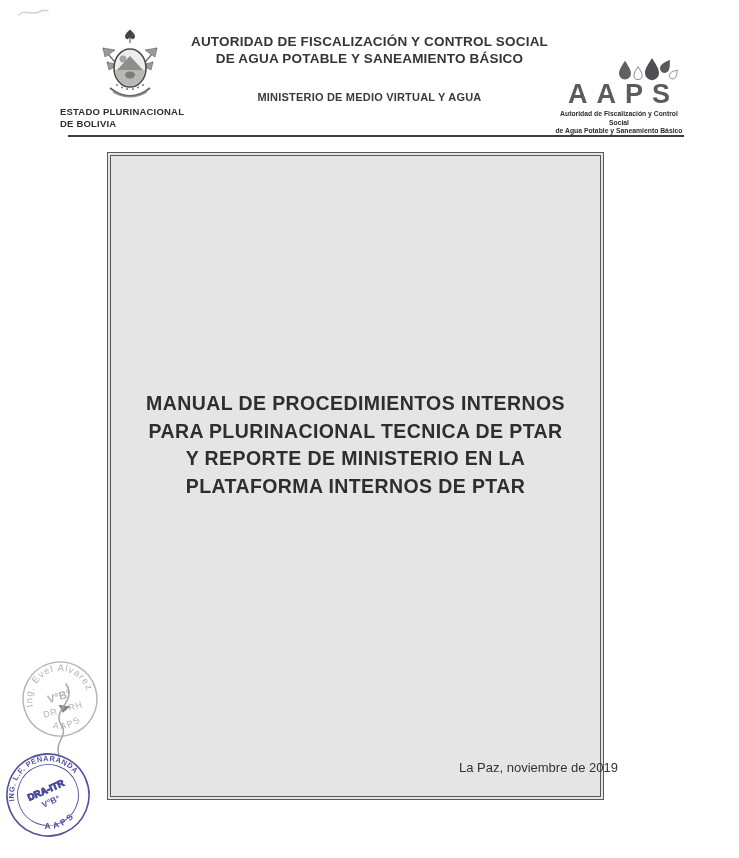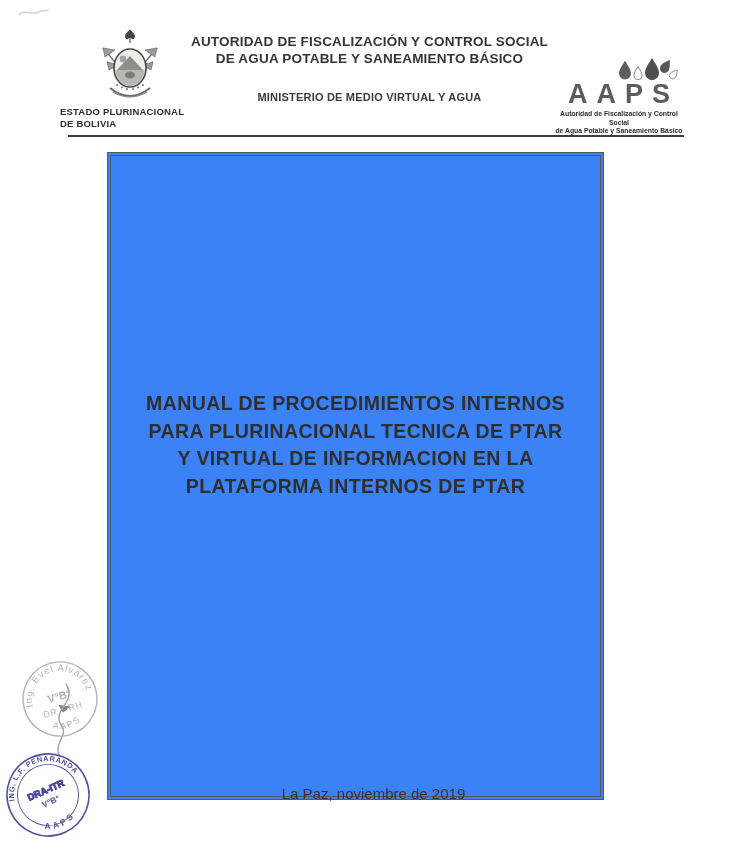--- a/index.html
+++ b/index.html
@@ -26,29 +26,29 @@
     text-align:center;font-size:27px;font-weight:bold;letter-spacing:9px;padding-left:9px;
     color:#5b5b60;line-height:25px;margin-top:-3px;
   }
   .aaps-tagline{
     text-align:center;font-size:6.8px;font-weight:bold;color:#2c2c2c;line-height:8.5px;margin-top:3px;
   }
   .header-rule{position:absolute;left:68px;top:135px;width:616px;height:2px;background:#3e3e3e;}
   
   .cover-box{
     position:absolute;left:107px;top:152px;width:489px;height:640px;
-    border:4px double #585858;background:#3b82f6;
+    border:4px double #585858;background:#e5e5e5;
   }
   .cover-title{
     position:absolute;top:234px;left:0;width:100%;text-align:center;
     font-size:19.5px;font-weight:bold;line-height:27.5px;color:#2e2e2e;letter-spacing:.4px;
   }
   .cover-date{
-    position:absolute;top:604px;left:0;width:100%;text-align:center;
-    font-size:15px;color:#333333;transform:translateX(18px);margin-top:25px;
+    position:absolute;top:604px;left:0;width:100%;text-align:right;
+    font-size:13px;color:#333333;transform:translateX(18px);
   }
   
   .stamp-gray{position:absolute;left:4px;top:642px;}
   .stamp-blue{position:absolute;left:-2px;top:743px;}
   .pen-mark{position:absolute;left:16px;top:4px;}
 </style>
 </head>
 <body>
 
 <div class="page">
@@ -126,21 +126,21 @@
       <div>de Agua Potable y Saneamiento Básico</div>
     </div>
   </div>
 
   <div class="header-rule"></div>
 
   <div class="cover-box">
     <div class="cover-title">
       <div>MANUAL DE PROCEDIMIENTOS INTERNOS</div>
       <div>PARA PLURINACIONAL TECNICA DE PTAR</div>
-      <div>Y VIRTUAL DE INFORMACION EN LA</div>
+      <div>Y REPORTE DE MINISTERIO EN LA</div>
       <div>PLATAFORMA INTERNOS DE PTAR</div>
     </div>
     <div class="cover-date">La Paz, noviembre de 2019</div>
   </div>
 
   <svg class="stamp-gray" width="112" height="122" viewBox="0 0 112 122">
     <defs>
       <path id="s1top" d="M -28,0 A 28,28 0 0 1 28,0"></path>
       <path id="s1bot" d="M -30,0 A 30,30 0 0 0 30,0"></path>
     </defs>

